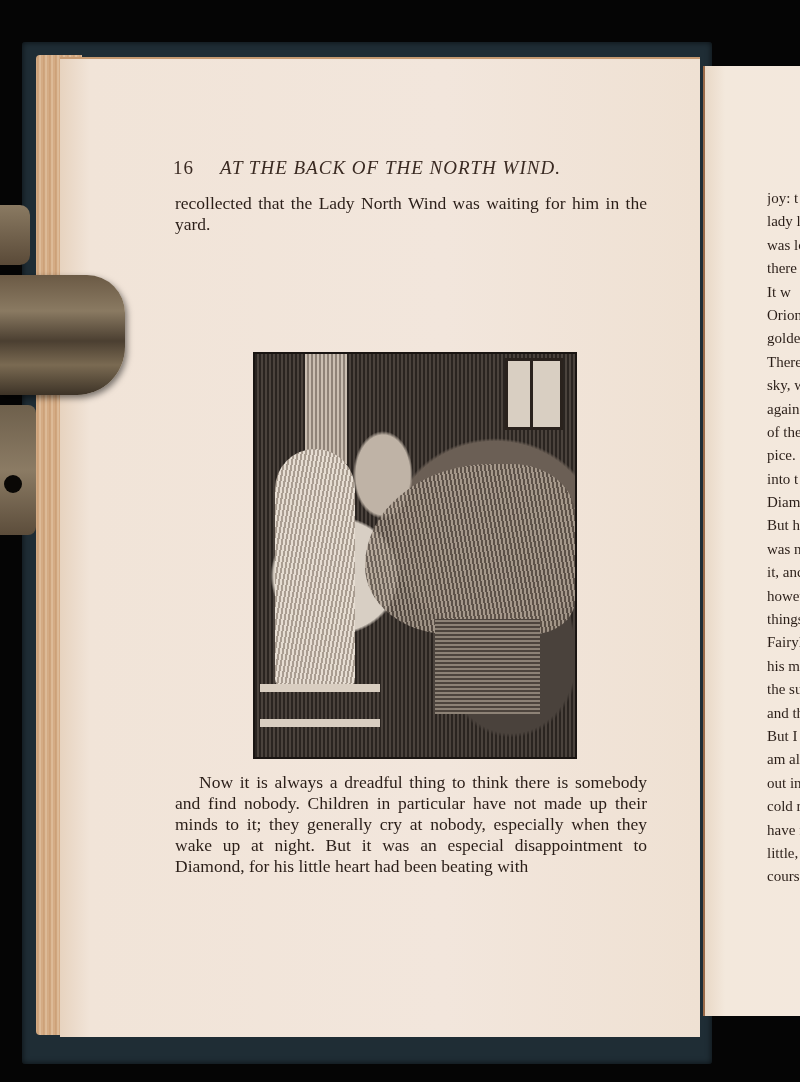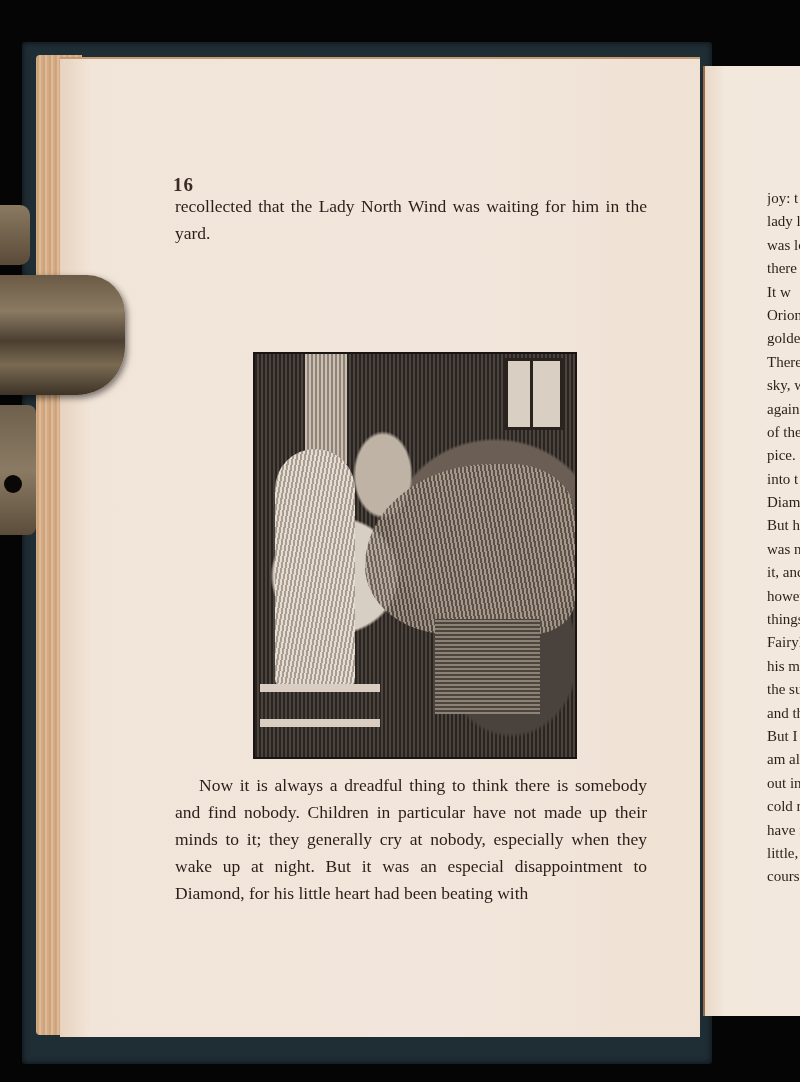--- a/index.html
+++ b/index.html
@@ -22,28 +22,28 @@
       position: absolute; left: 60px; top: 57px; width: 640px; height: 978px;
       background: linear-gradient(90deg, #e7d3bf 0px, #f1e4d8 30px, #f2e6dc 60%, #efe1d3 100%);
       border-top: 2px solid #c79b72;
     }
     .right-page {
       position: absolute; left: 703px; top: 66px; width: 110px; height: 950px;
       background: linear-gradient(90deg, #e9d8c6 0px, #f3e8dc 20px, #f3e8dd 100%);
       border-left: 2px solid #9b6a48;
     }
     .running-head {
-      position: absolute; left: 173px; top: 174px; width: 470px;
+      position: absolute; left: 173px; top: 157px; width: 470px;
       font-size: 19px; color: #3a2a22; letter-spacing: 1px;
-      display: flex; gap: 26px; white-space: nowrap; font-weight: bold;
+      display: flex; gap: 26px; white-space: nowrap;
     }
     .running-head .title { font-style: italic; }
     .text-block {
       position: absolute; left: 175px; width: 472px;
-      font-size: 17.5px; line-height: 27px; color: #2a1e18;
+      font-size: 17.5px; line-height: 21px; color: #2a1e18;
       text-align: justify;
     }
     .text-block p { margin: 0; }
     .text-block .indent { text-indent: 24px; }
     .block-top { top: 193px; }
     .block-bottom { top: 772px; }
     .illustration {
       position: absolute; left: 253px; top: 352px; width: 320px; height: 403px;
       background:
         radial-gradient(ellipse at 25% 55%, #d8cfc4 0 18%, transparent 19%),
@@ -119,20 +119,21 @@
 </head>
 <body>
 
 <div class="cover"></div>
 <div class="page-edges"></div>
 
 <div class="left-page"></div>
 
 <div class="running-head">
   <span>16</span>
+  <span class="title">AT THE BACK OF THE NORTH WIND.</span>
 </div>
 
 <div class="text-block block-top">
   <p>recollected that the Lady North Wind was waiting for him in the yard.</p>
 </div>
 
 <div class="illustration">
   <div class="pillar"></div>
   <div class="lantern"></div>
   <div class="horse"></div>

